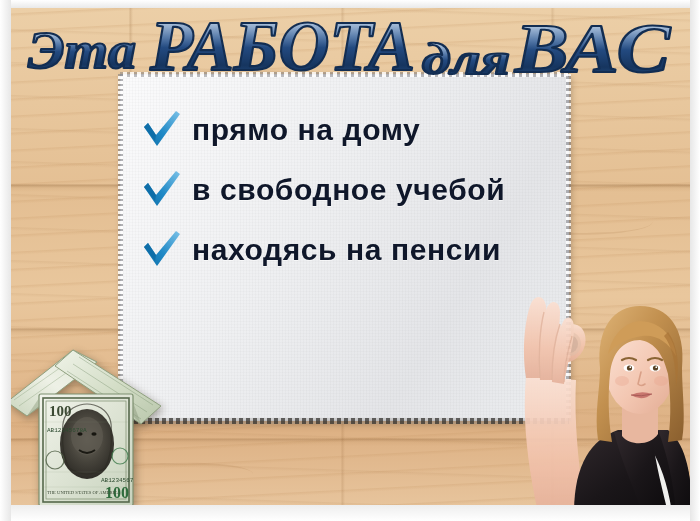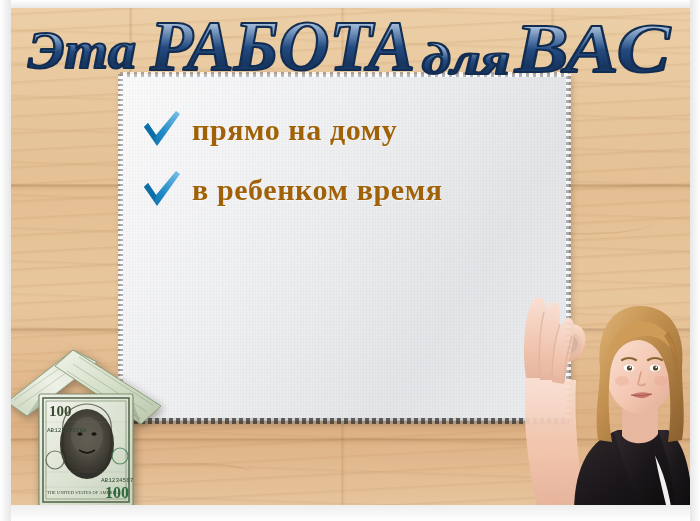--- a/index.html
+++ b/index.html
@@ -185,25 +185,25 @@
   }
   .check {
     position: relative;
     width: 44px;
     height: 44px;
     flex: 0 0 44px;
     margin-right: 8px;
   }
   .check svg { display: block; width: 44px; height: 44px; }
   .item-text {
-    font-family: Liberation Serif, serif;
+    font-family: Liberation Sans, sans-serif;
     font-size: 30px;
     font-weight: 700;
     letter-spacing: 0.6px;
-    color: #a16207;
+    color: #0f172a;
     white-space: nowrap;
     text-shadow: 0 1px 0 rgba(255,255,255,0.55);
   }
 
   
   .money-house {
     position: absolute;
     left: 1px;
     top: 332px;
     width: 175px;
@@ -280,23 +280,39 @@
             <linearGradient id="ckA4" x1="0" y1="1" x2="1" y2="0">
               <stop offset="0%" stop-color="#0e6fa8"></stop>
               <stop offset="45%" stop-color="#2089c6"></stop>
               <stop offset="100%" stop-color="#7cc2e8"></stop>
             </linearGradient>
           </defs>
           <path d="M4 19 L8 15 L16 27 L36 3 L40 6 L17 38 Z" fill="url(#ckA4)"></path>
           <path d="M4 19 L8 15 L16 27 L15 33 Z" fill="#0d6ba4" opacity="0.85"></path>
         </svg>
       </span>
-      <span class="item-text">в ребенком время</span>
+      <span class="item-text">в свободное учебой</span>
     </div>
 
+    <div class="list-item">
+      <span class="check">
+        <svg viewBox="0 0 44 44" aria-hidden="true">
+          <defs>
+            <linearGradient id="ckA5" x1="0" y1="1" x2="1" y2="0">
+              <stop offset="0%" stop-color="#0e6fa8"></stop>
+              <stop offset="45%" stop-color="#2089c6"></stop>
+              <stop offset="100%" stop-color="#7cc2e8"></stop>
+            </linearGradient>
+          </defs>
+          <path d="M4 19 L8 15 L16 27 L36 3 L40 6 L17 38 Z" fill="url(#ckA5)"></path>
+          <path d="M4 19 L8 15 L16 27 L15 33 Z" fill="#0d6ba4" opacity="0.85"></path>
+        </svg>
+      </span>
+      <span class="item-text">находясь на пенсии</span>
+    </div>
 
   </div>
 
   <div class="title">
     <svg viewBox="0 0 672 76" aria-hidden="true">
       <defs>
         <linearGradient id="metal" x1="0" y1="0" x2="0" y2="1">
           <stop offset="0%" stop-color="#e9f1fa"></stop>
           <stop offset="18%" stop-color="#b9cde4"></stop>
           <stop offset="38%" stop-color="#5c7fad"></stop>

